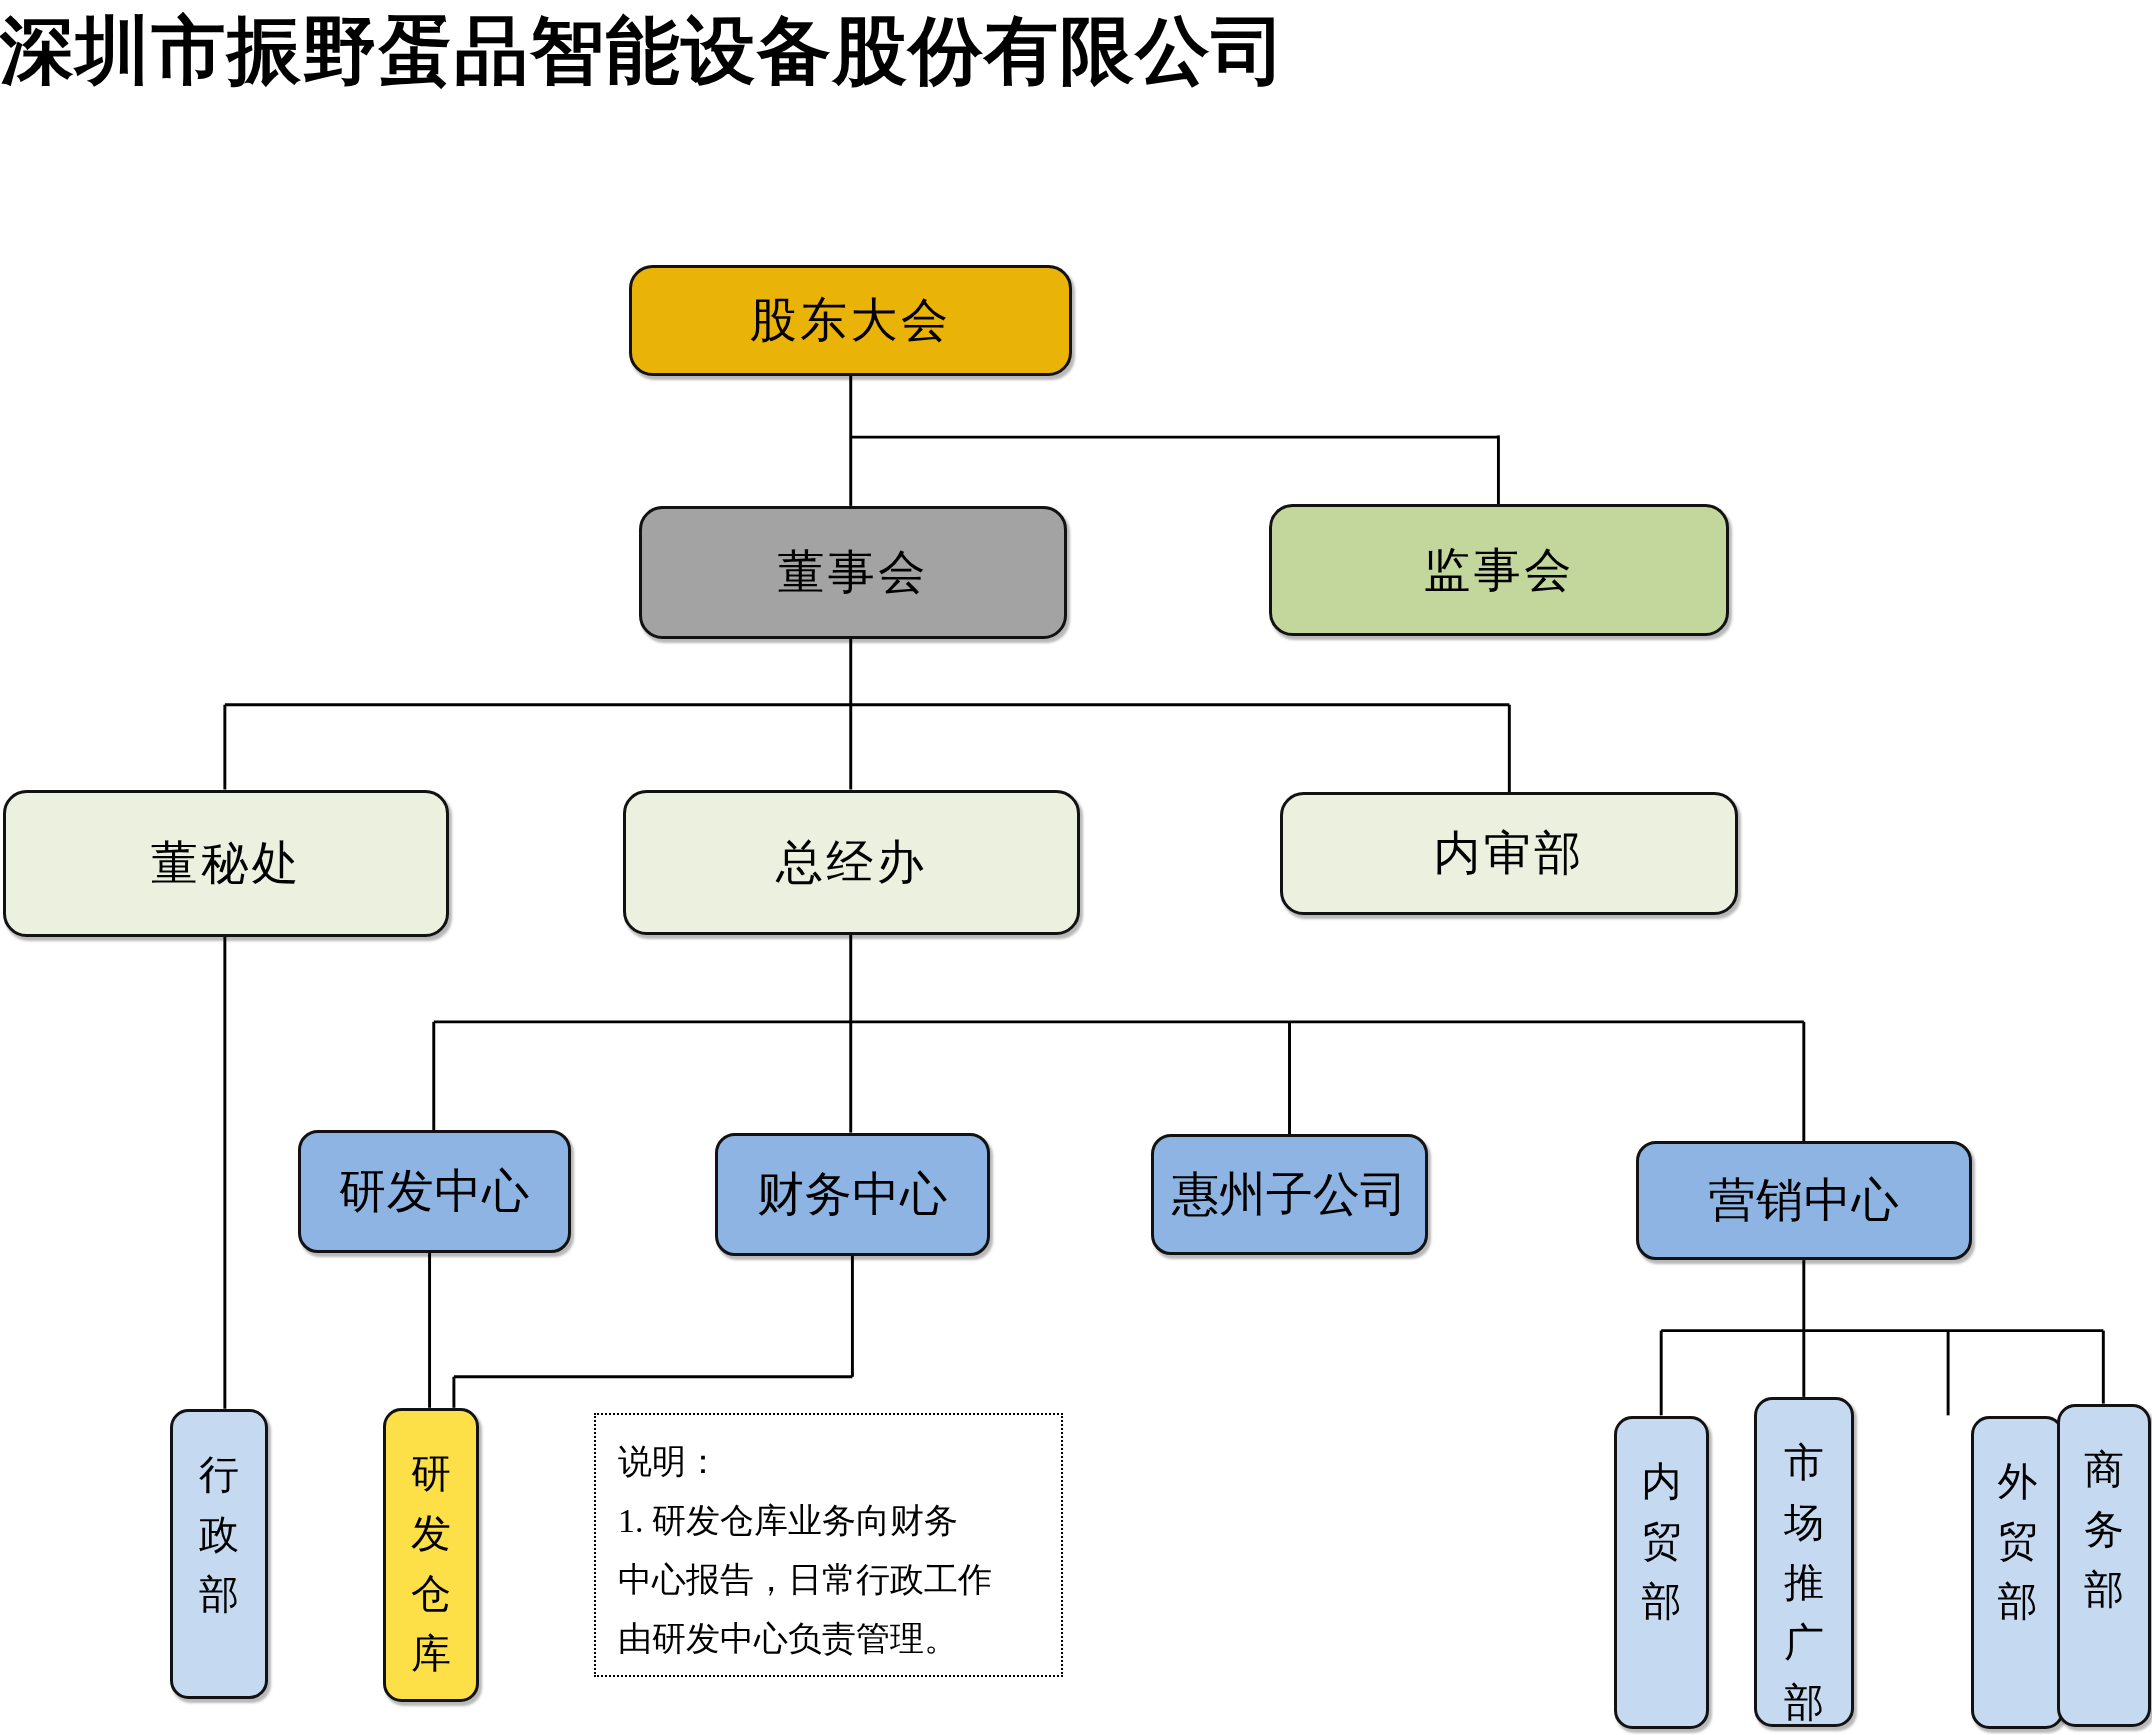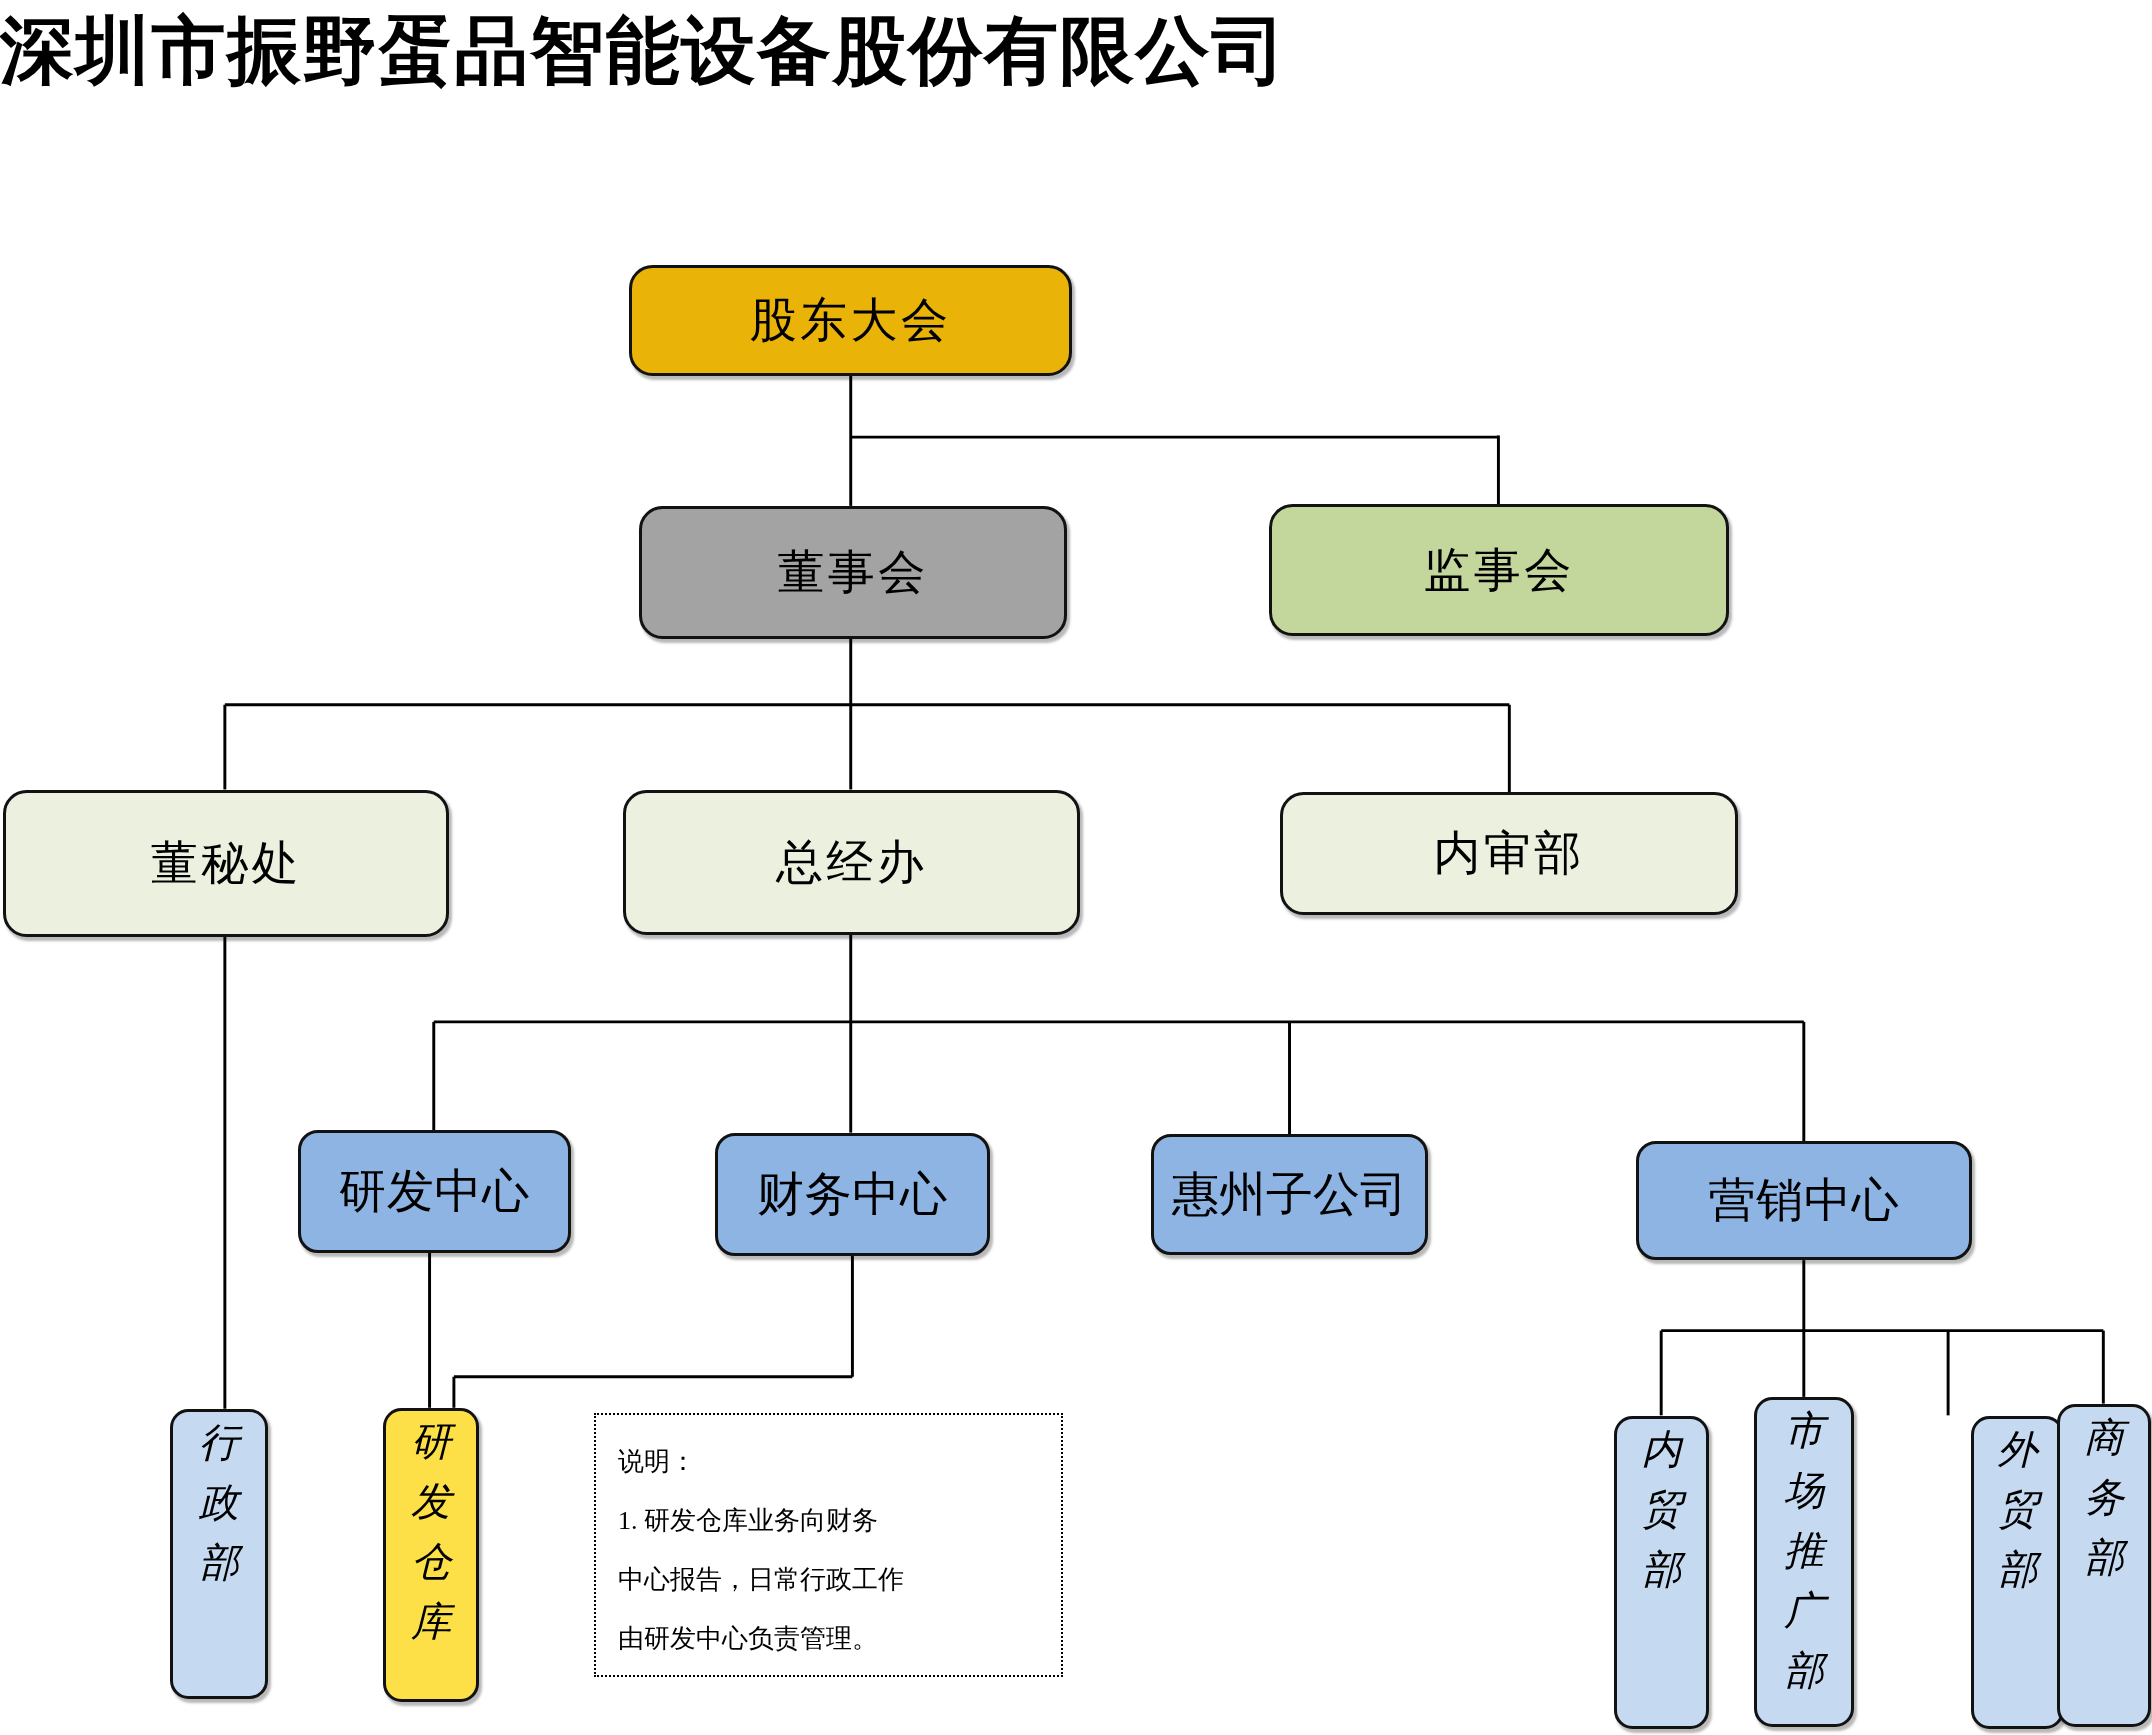--- a/index.html
+++ b/index.html
@@ -29,37 +29,36 @@
     border:3.4px solid #121212;
     display:flex;align-items:center;justify-content:center;
     box-shadow:2.5px 3.4px 2.5px rgba(0,0,0,0.28);
   }
   .h-box{border-radius:23.5px;font-size:47px;}
   .h-box .lbl{white-space:nowrap;letter-spacing:3.4px;}
   .v-box{
     border-radius:18.5px;
     font-size:40px;
     align-items:flex-start;
-    padding-top:1px;
-    font-style:italic;
+    padding-top:33px;
   }
   .v-box .vtext{
     width:1em;
     margin:0 auto;
     line-height:1.5;
     word-break:break-all;
     text-align:center;
   }
   .note{
     position:absolute;
     box-sizing:border-box;
     border:2.5px dotted #000;
     background:#fff;
     padding:17px 22px;
-    font-size:26px;
+    font-size:34px;
     line-height:59px;
   }
 </style>
 </head>
 <body>
 
 <div id="page">
 
   <div class="title">深圳市振野蛋品智能设备股份有限公司</div>
 

